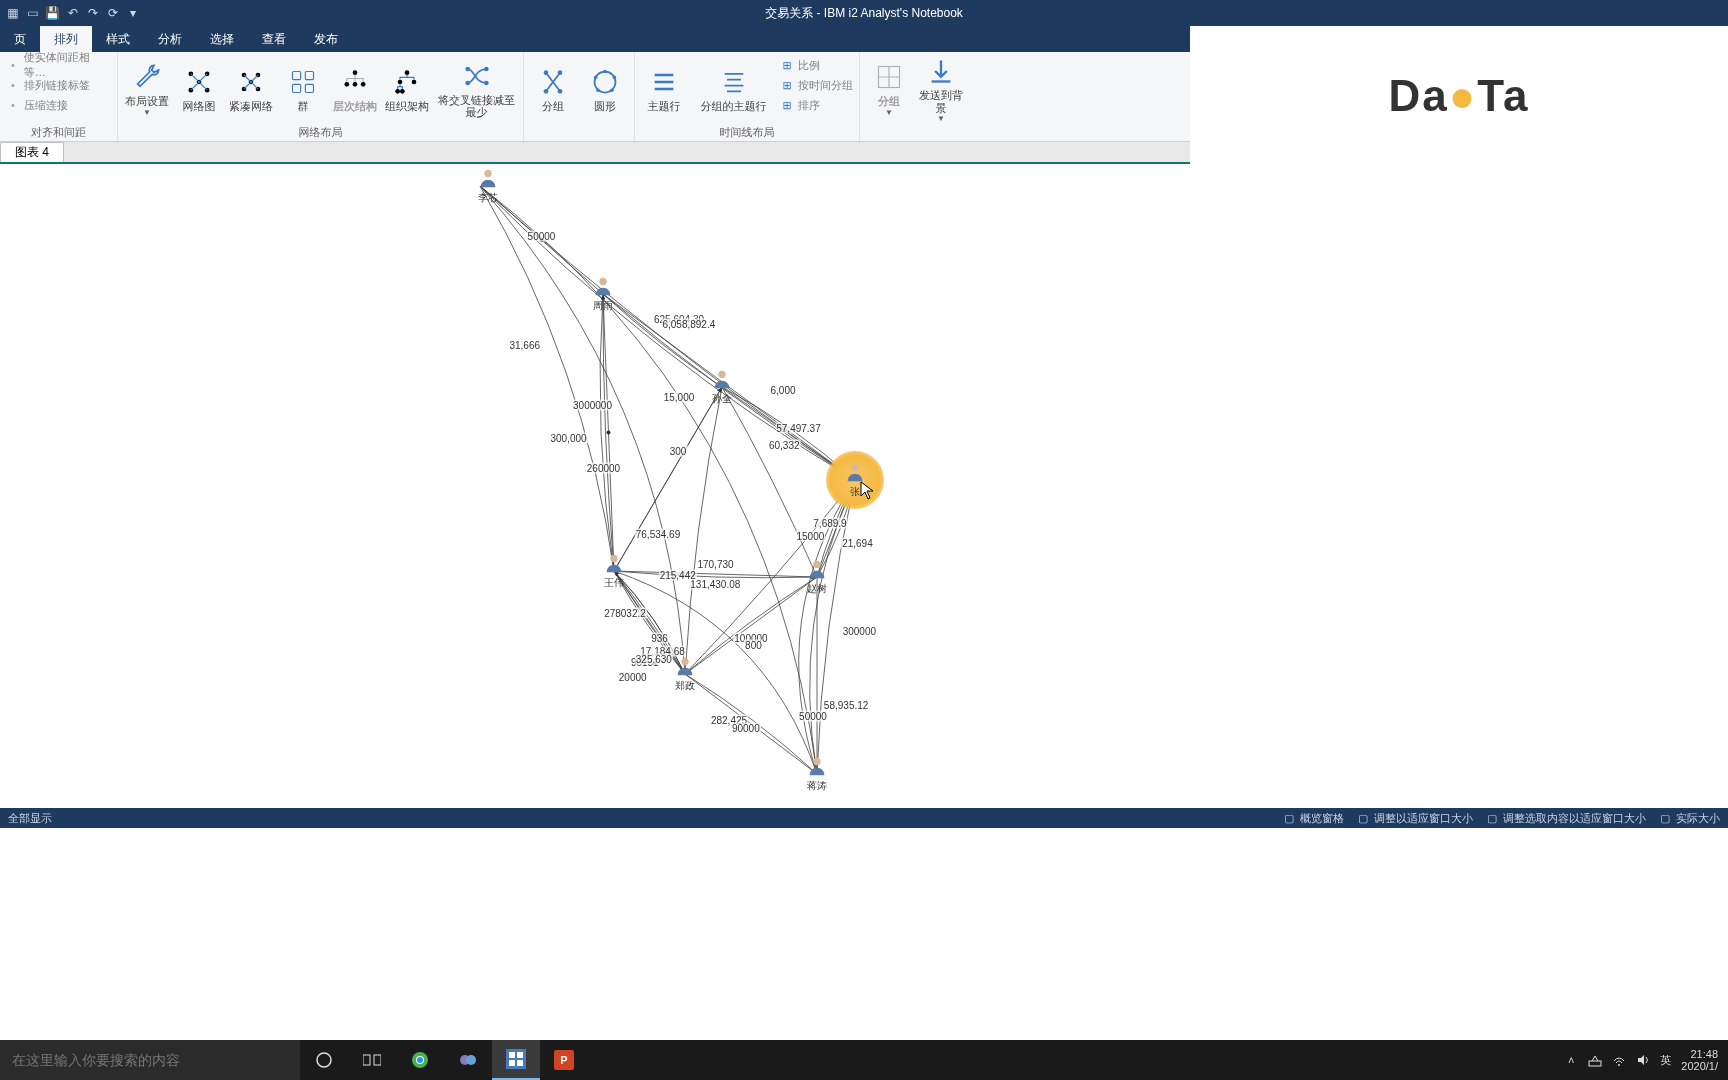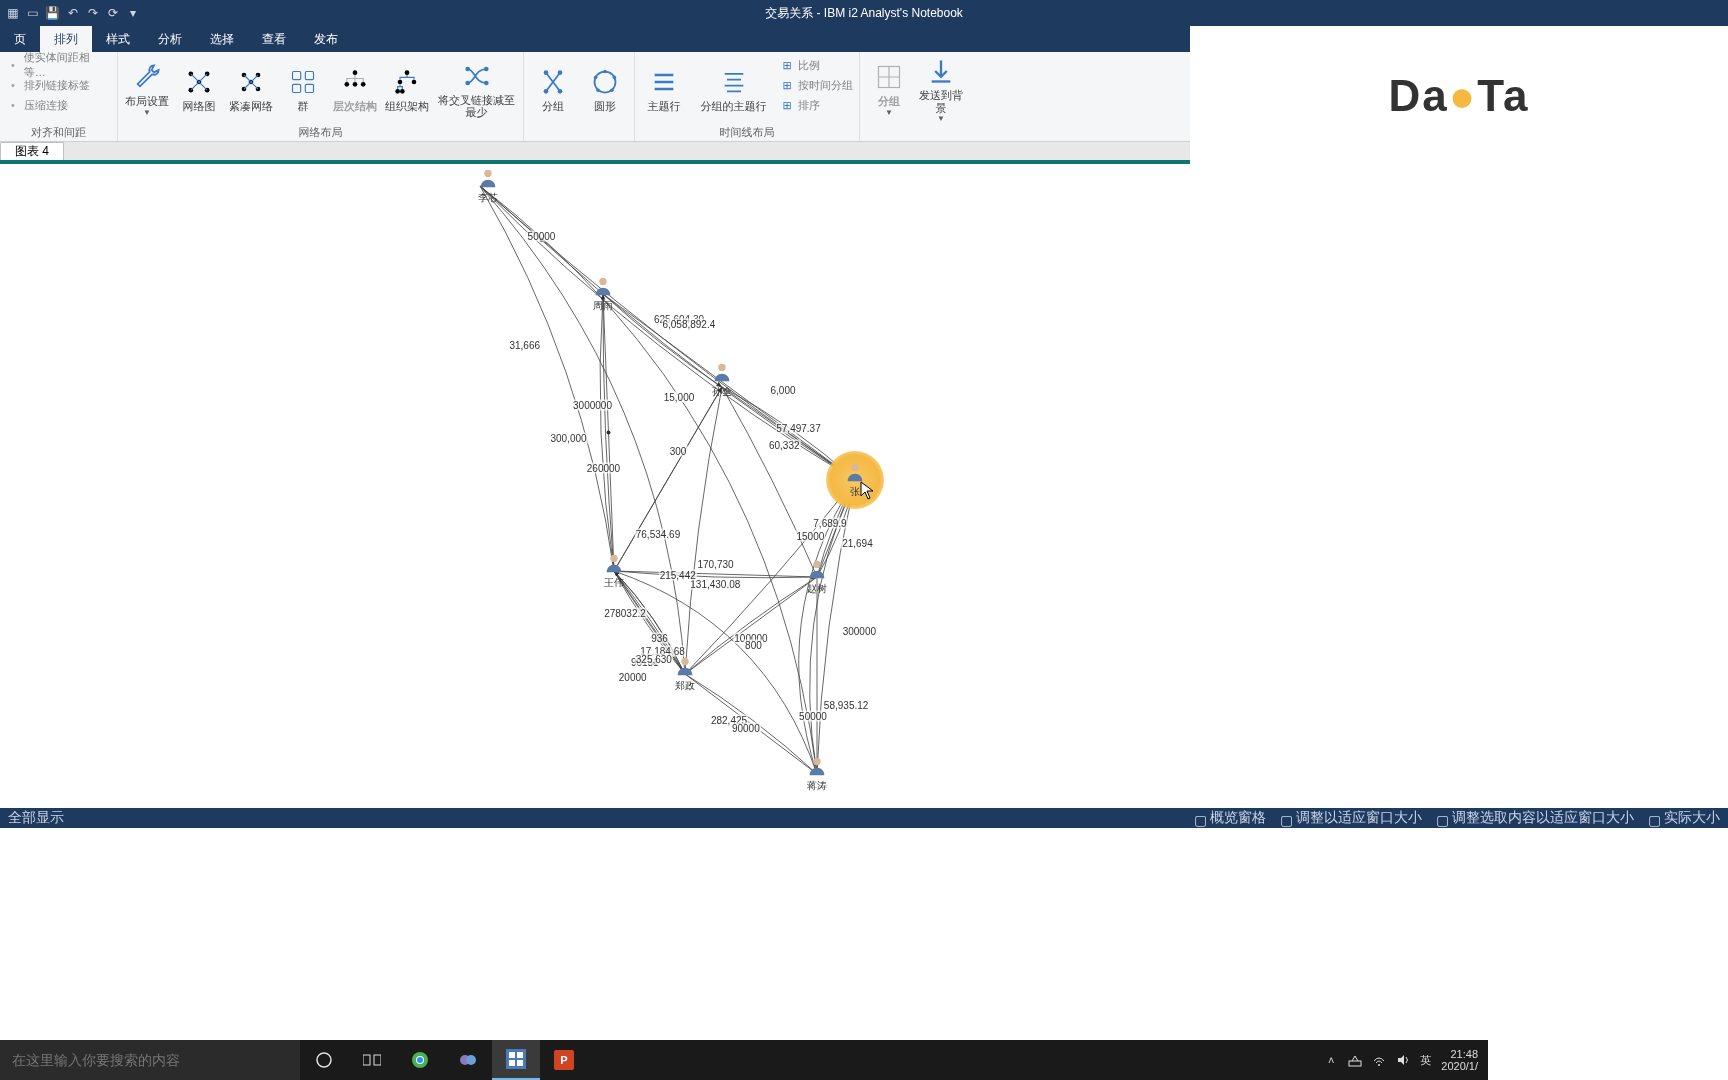--- a/index.html
+++ b/index.html
@@ -26,21 +26,21 @@
 .ribbon-btn-lg .ico { width: 32px; height: 32px; display: flex; align-items: center; justify-content: center; color: #3b7bc4; }
 .ribbon-btn-lg .lbl { font-size: 11px; color: #404040; text-align: center; line-height: 1.1; }
 .ribbon-btn-lg.disabled .ico { color: #b0b0b0; }
 .ribbon-btn-lg.disabled .lbl { color: #a0a0a0; font-weight: bold; }
 .ribbon-side-list { display: flex; flex-direction: column; gap: 2px; padding: 2px; }
 .ribbon-side-item { font-size: 11px; color: #808080; display: flex; align-items: center; gap: 4px; height: 18px; cursor: pointer; }
 .ribbon-side-item .mini-ico { width: 14px; height: 14px; display: inline-flex; align-items: center; justify-content: center; color: #a0a0a0; }
 .dropdown-arrow { font-size: 8px; color: #606060; margin-top: -2px; }
 
 
-.doc-tabs { height: 22px; background: #e8e8e8; border-bottom: 4px solid #0f766e; display: flex; align-items: stretch; }
+.doc-tabs { height: 22px; background: #e8e8e8; border-bottom: 2px solid #0f766e; display: flex; align-items: stretch; }
 .doc-tab { padding: 0 14px; font-size: 12px; background: #fff; border: 1px solid #c0c0c0; border-bottom: none; display: flex; align-items: center; border-radius: 2px 2px 0 0; }
 
 
 .canvas { position: absolute; left: 0; top: 164px; width: 1190px; height: 640px; background: #fff; }
 .node { position: absolute; transform: translate(-50%, -50%); text-align: center; font-size: 10px; color: #333; }
 .node .avatar { width: 22px; height: 22px; margin: 0 auto; }
 .node .avatar svg { width: 100%; height: 100%; }
 .node .nlabel { margin-top: 2px; white-space: nowrap; }
 .highlight { position: absolute; width: 58px; height: 58px; border-radius: 50%; background: radial-gradient(circle, #f8c766 0%, #f5b942 60%, rgba(245,185,66,0) 100%); transform: translate(-50%, -50%); }
 .cursor { position: absolute; width: 14px; height: 20px; transform: translate(-3px, -3px); }
@@ -49,26 +49,26 @@
 svg.edges .ctrl { fill: #303030; }
 .edge-label { position: absolute; font-size: 10px; color: #333; background: rgba(255,255,255,0.7); padding: 0 1px; white-space: nowrap; transform: translate(-50%, -50%); }
 
 
 .brand { position: absolute; right: 0; top: 26px; width: 538px; height: 140px; background: #fff; display: flex; flex-direction: column; align-items: center; justify-content: center; }
 .brand-top { font-family: "Comic Sans MS", cursive; font-size: 44px; font-weight: bold; color: #333; letter-spacing: 2px; }
 .brand-top .o { color: #f5b942; }
 .brand-bot { font-size: 34px; font-weight: 900; color: #2a6db8; -webkit-text-stroke: 1px #1a4a80; letter-spacing: 4px; margin-top: 6px; }
 
 
-.status-app { position: absolute; left: 0; top: 808px; width: 1728px; height: 20px; background: #1f3a5f; color: #c8d4e8; font-size: 14px; display: flex; align-items: center; padding: 0 8px; }
+.status-app { position: absolute; left: 0; top: 808px; width: 1728px; height: 20px; background: #1f3a5f; color: #c8d4e8; font-size: 11px; display: flex; align-items: center; padding: 0 8px; }
 .status-app .spacer { flex: 1; }
 .status-item { display: flex; align-items: center; gap: 4px; margin-left: 14px; cursor: pointer; }
 .status-item .sico { width: 12px; height: 12px; display: inline-flex; }
 
-.taskbar { position: absolute; left: 0; bottom: 0; width: 1488px; height: 40px; background: #1a1a1a; display: flex; align-items: center; }
+.taskbar { position: absolute; left: 0; bottom: 0; width: 1728px; height: 40px; background: #1a1a1a; display: flex; align-items: center; }
 .search-box { flex: 0 0 300px; height: 40px; background: #2b2b2b; display: flex; align-items: center; padding: 0 12px; }
 .search-box input { flex: 1; background: transparent; border: none; outline: none; color: #ccc; font-size: 14px; }
 .task-icons { display: flex; align-items: center; height: 100%; }
 .task-btn { width: 48px; height: 40px; display: flex; align-items: center; justify-content: center; cursor: pointer; }
 .task-btn.active { background: #3a3a3a; border-bottom: 2px solid #76b9ed; }
 .tray { margin-left: auto; display: flex; align-items: center; gap: 10px; padding-right: 10px; color: #ddd; font-size: 11px; }
 .tray .clock { text-align: right; line-height: 1.1; }
 .tray-ico { width: 14px; height: 14px; display: inline-flex; align-items: center; justify-content: center; }
 </style>
 </head>
@@ -375,21 +375,21 @@
         </svg></div>
       <div class="nlabel">李芯</div>
     </div>
     <div class="node" style="left: 603px; top: 130px;">
       <div class="avatar"><svg viewBox="0 0 24 24">
           <circle cx="12" cy="7" r="4" fill="#d8b896"></circle>
           <path d="M4 22c0-5 4-8 8-8s8 3 8 8z" fill="#5a7aa8"></path>
         </svg></div>
       <div class="nlabel">周雨</div>
     </div>
-    <div class="node" style="left: 722px; top: 216px;">
+    <div class="node" style="left: 722px; top: 223px;">
       <div class="avatar"><svg viewBox="0 0 24 24">
           <circle cx="12" cy="7" r="4" fill="#d8b896"></circle>
           <path d="M4 22c0-5 4-8 8-8s8 3 8 8z" fill="#5a7aa8"></path>
         </svg></div>
       <div class="nlabel">孙全</div>
     </div>
     <div class="highlight" style="left: 855px; top: 316px;"></div>
     <div class="node" style="left: 855px; top: 316px;">
       <div class="avatar"><svg viewBox="0 0 24 24">
           <circle cx="12" cy="7" r="4" fill="#d8b896"></circle>

